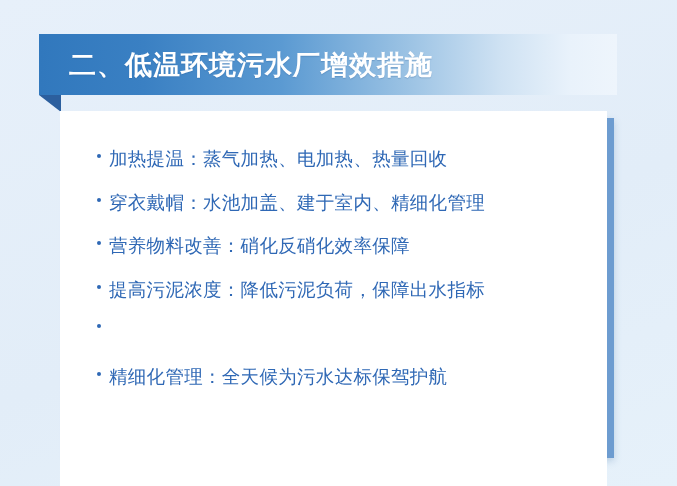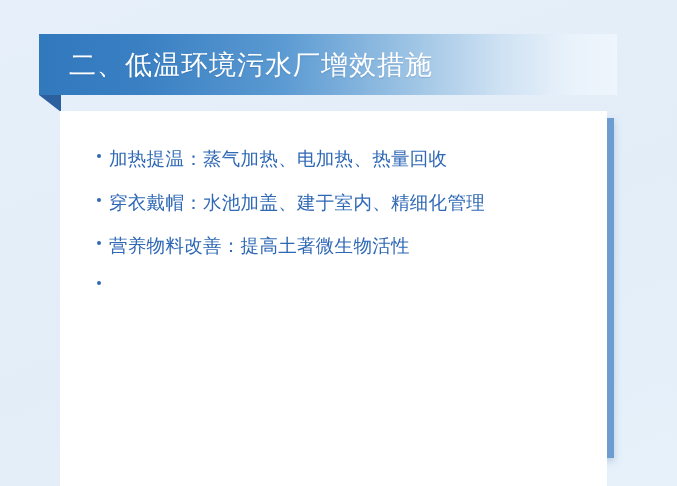--- a/index.html
+++ b/index.html
@@ -80,21 +80,21 @@
         #eef5fc 100%);
   }
 
   .ribbon-title {
     position: absolute;
     left: 30px;
     top: 50%;
     transform: translateY(-50%);
     color: #ffffff;
     font-size: 27px;
-    font-weight: normal;
+    font-weight: bold;
     letter-spacing: 1px;
     white-space: nowrap;
     text-shadow: 0 1px 1px rgba(30,80,140,.25);
   }
 
   
   .list {
     position: absolute;
     left: 37px;
     top: 35px;
@@ -152,28 +152,36 @@
         <span class="item-text">加热提温：蒸气加热、电加热、热量回收</span>
       </div>
 
       <div class="list-item">
         <span class="bullet"><i></i></span>
         <span class="item-text">穿衣戴帽：水池加盖、建于室内、精细化管理</span>
       </div>
 
       <div class="list-item">
         <span class="bullet"><i></i></span>
-        <span class="item-text">营养物料改善：提高土著微生物活性</span>
+        <span class="item-text">营养物料改善：硝化反硝化效率保障</span>
       </div>
 
+      <div class="list-item">
+        <span class="bullet"><i></i></span>
+        <span class="item-text">提高污泥浓度：降低污泥负荷，保障出水指标</span>
+      </div>
 
       <div class="list-item">
         <span class="bullet"><i></i></span>
       </div>
 
+      <div class="list-item">
+        <span class="bullet"><i></i></span>
+        <span class="item-text">精细化管理：全天候为污水达标保驾护航</span>
+      </div>
 
     </div>
   </div>
 
   <div class="ribbon">
     <div class="ribbon-title">二、低温环境污水厂增效措施</div>
   </div>
 
 </div>
 

